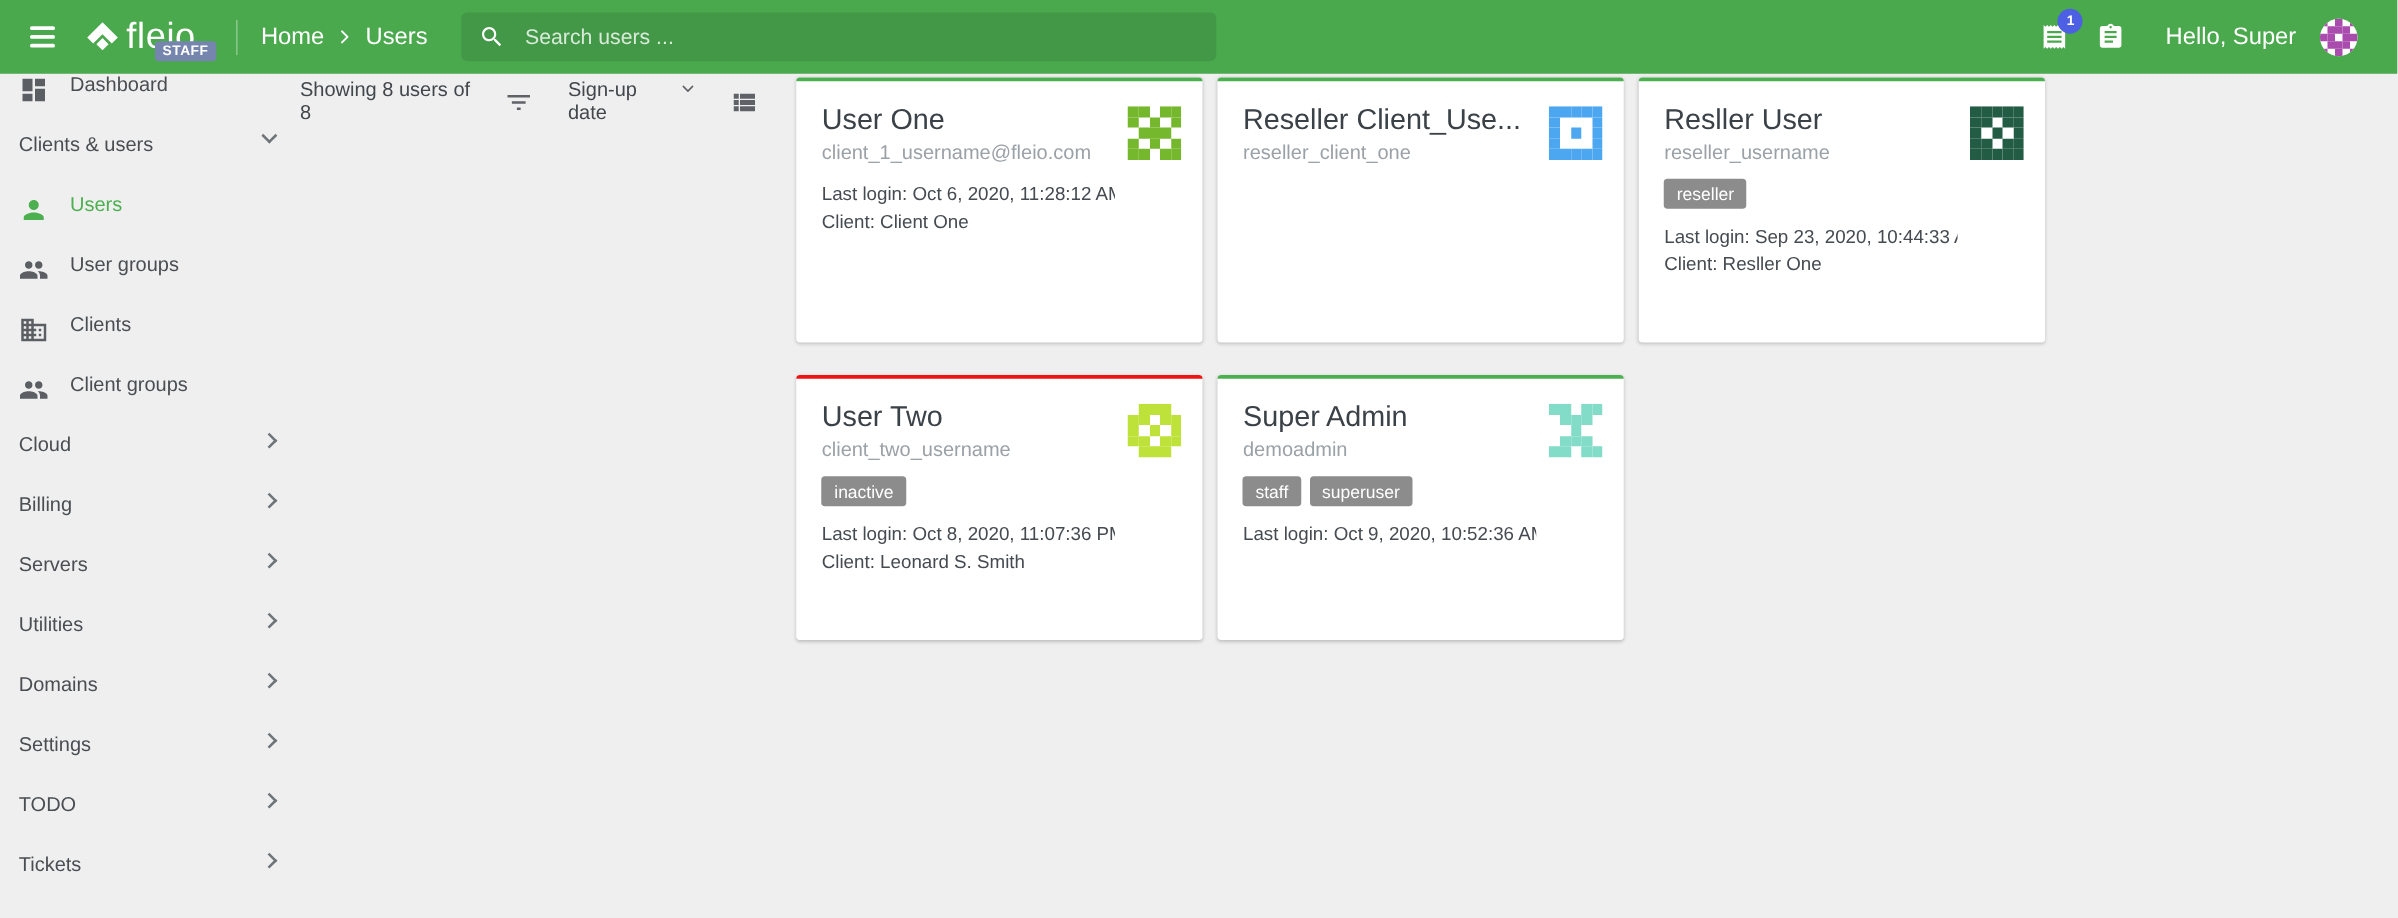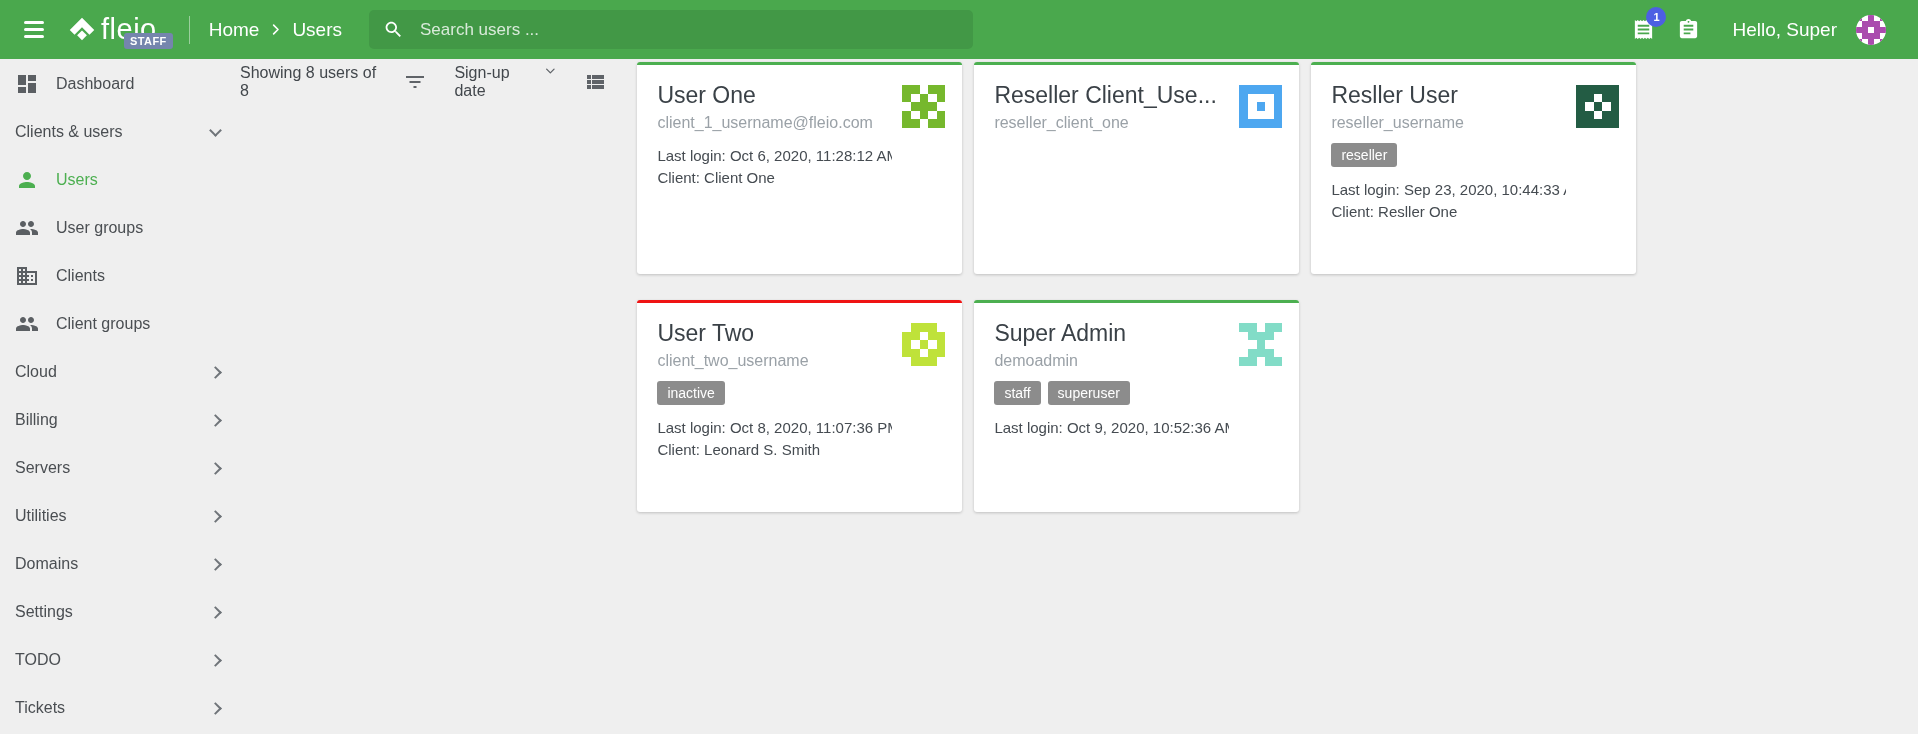--- a/index.html
+++ b/index.html
@@ -65,21 +65,21 @@
   }
   .greeting{color:#fff;font-size:19px;margin:0 19px 0 30px;white-space:nowrap}
   .avatar{
     width:30px;height:30px;border-radius:50%;background:#fff;overflow:hidden;
     cursor:pointer;flex:none;margin-right:14px;
   }
   
   .shell{display:flex;height:675px}
   .sidebar{width:240px;flex:none;padding-top:1px}
   .side-item,.side-section{
-    height:48px;display:flex;align-items:center;
+    height:48px;display:flex;
     padding:0 20px 0 15px;cursor:pointer;
     color:var(--c-side);font-size:16px;user-select:none;
   }
   .icon-slot{width:24px;height:24px;margin-right:17px;color:var(--c-icon);flex:none}
   .icon-slot svg{width:24px;height:24px;display:block}
   .side-item .label,.side-section .label{flex:1;white-space:nowrap;overflow:hidden}
   .side-item.active{color:var(--c-active)}
   .side-item.active .icon-slot{color:var(--c-active)}
   .chev{width:9px;height:9px;border-right:2px solid #6f7479;border-bottom:2px solid #6f7479;flex:none}
   .chev-right{transform:rotate(-45deg)}

